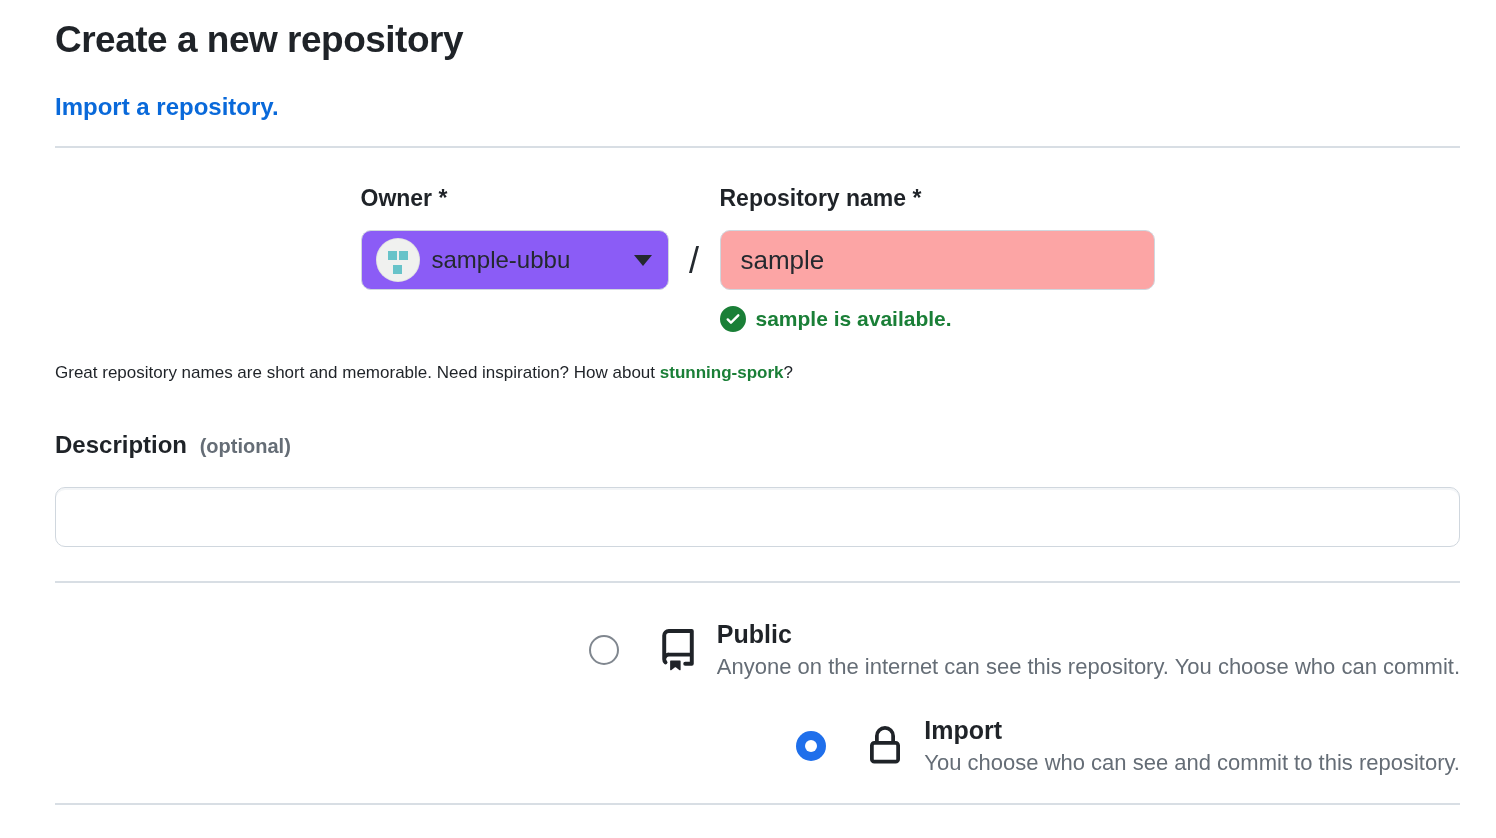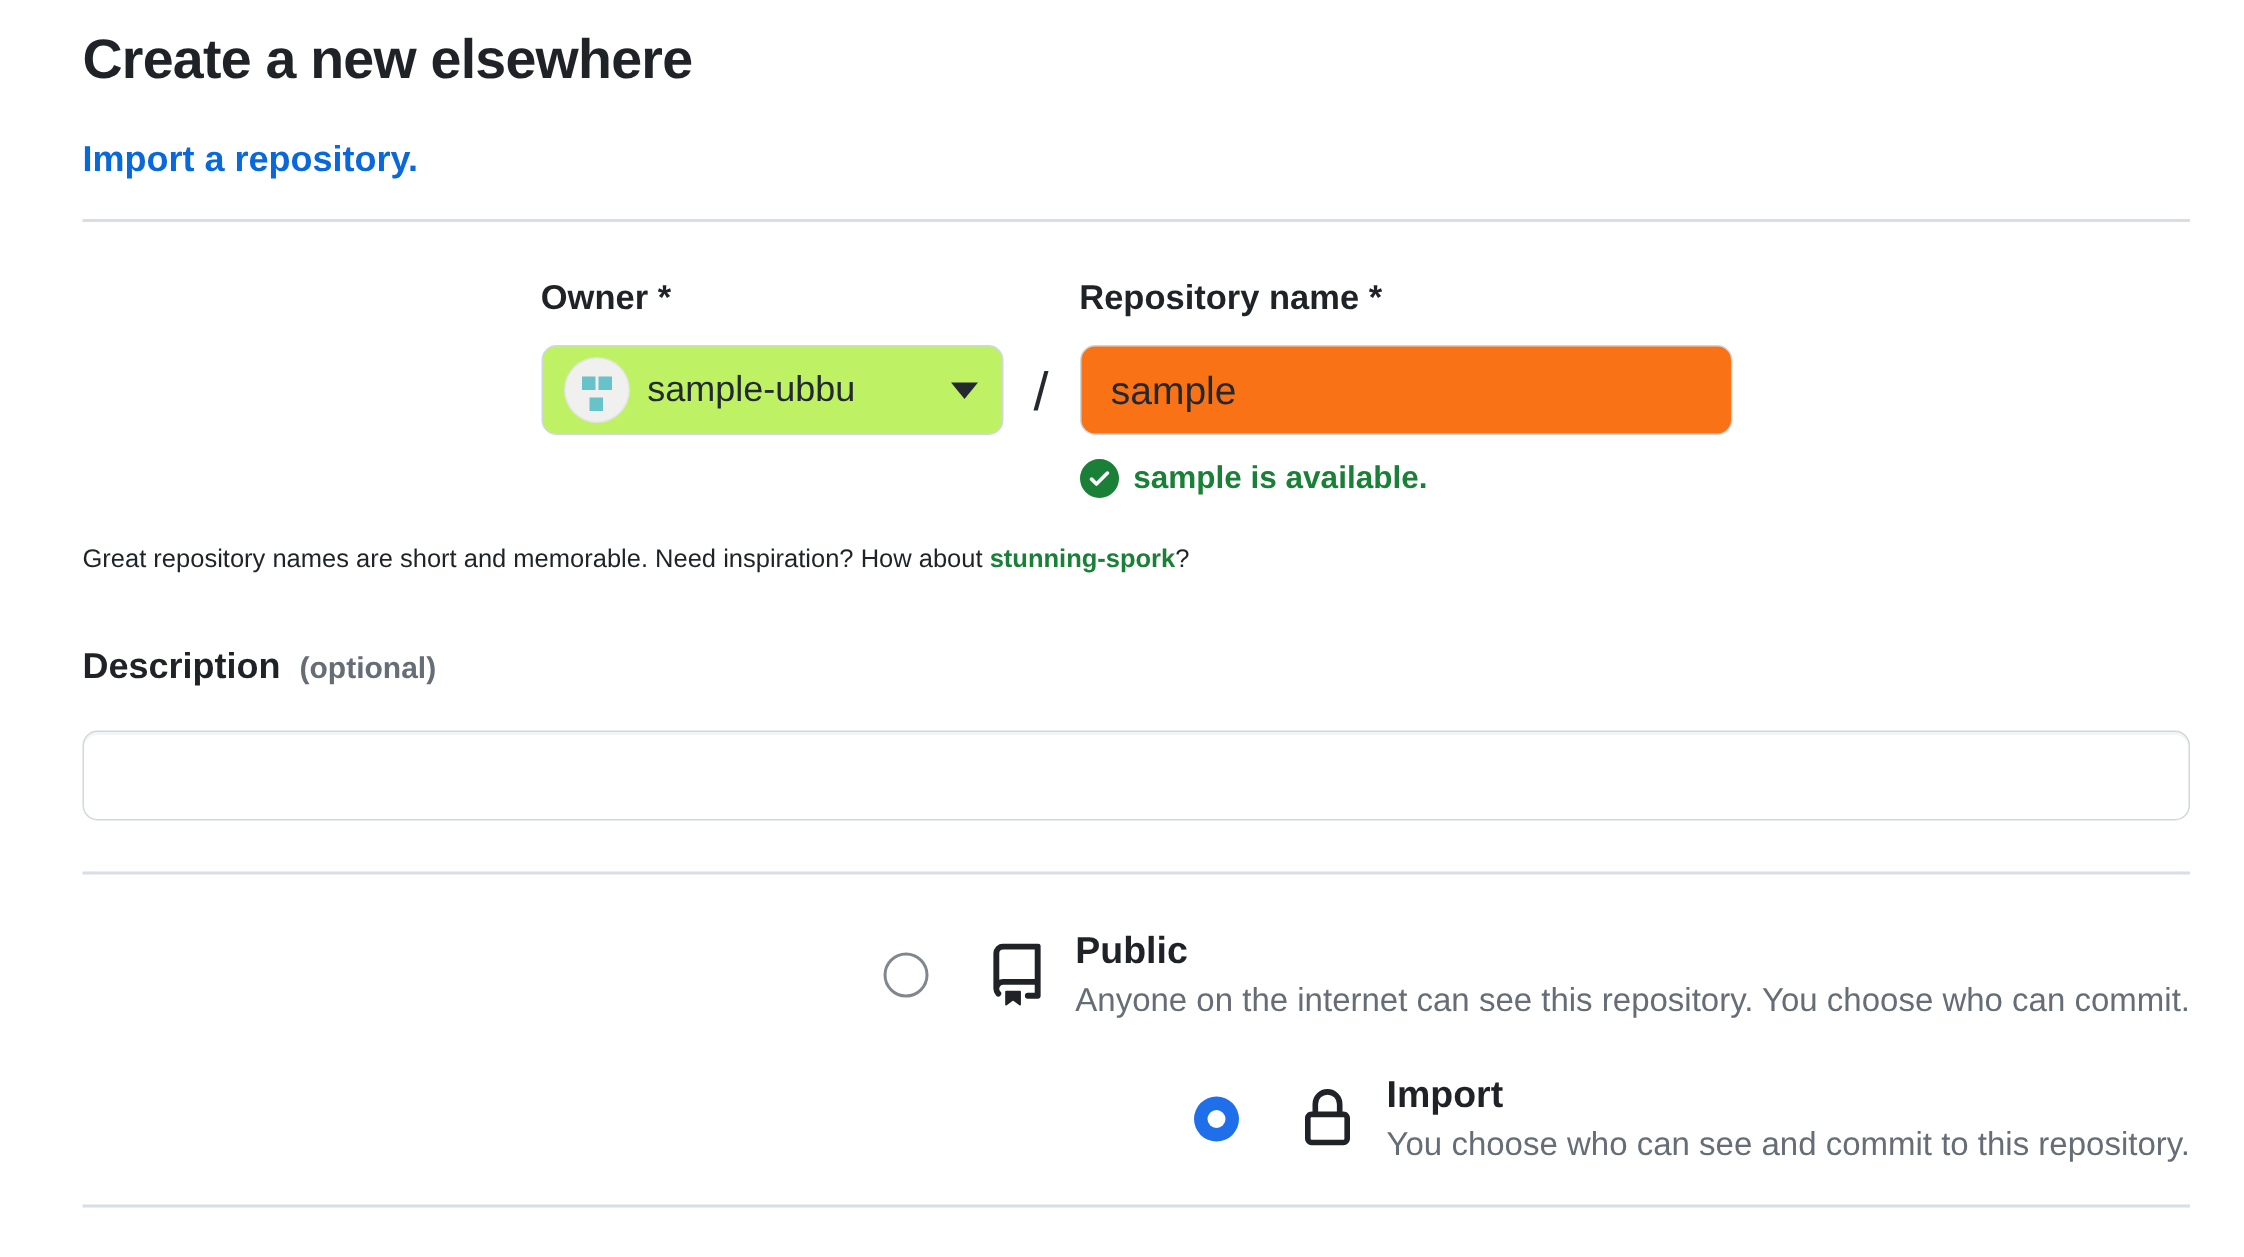--- a/index.html
+++ b/index.html
@@ -55,21 +55,21 @@
     font-size: 23px;
     font-weight: 700;
     line-height: 28px;
     color: #1f2328;
     margin-bottom: 18px;
   }
   .owner-col { width: 308px; }
   .owner-select {
     width: 308px;
     height: 60px;
-    background: #bef264;
+    background: #8b5cf6;
     border: 1px solid #d0d7de;
     border-radius: 10px;
     display: flex;
     align-items: center;
     padding: 0 16px 0 14px;
     cursor: pointer;
     gap: 12px;
   }
   .avatar {
     width: 44px;
@@ -115,21 +115,21 @@
   .repo-input {
     width: 435px;
     height: 60px;
     border: 1px solid #d0d7de;
     border-radius: 10px;
     font-family: "Liberation Sans", "DejaVu Sans", sans-serif;
     font-size: 26px;
     color: #24292f;
     padding: 0 20px;
     outline: none;
-    background: #f97316;
+    background: #fca5a5;
   }
   .availability {
     margin-top: 16px;
     display: flex;
     align-items: center;
     gap: 10px;
   }
   .availability .msg {
     font-size: 21px;
     font-weight: 700;
@@ -231,21 +231,21 @@
     color: #656d76;
     margin-top: 4px;
   }
   .octicon { display: block; fill: #1f2328; }
 </style>
 </head>
 <body>
 
 <div class="container">
 
-  <h1 class="page-title">Create a new elsewhere</h1>
+  <h1 class="page-title">Create a new repository</h1>
 
 
   <div class="import-link-row">
     <a class="import-link">Import a repository.</a>
   </div>
 
   <hr class="divider">
 
   <div class="name-row">
 

